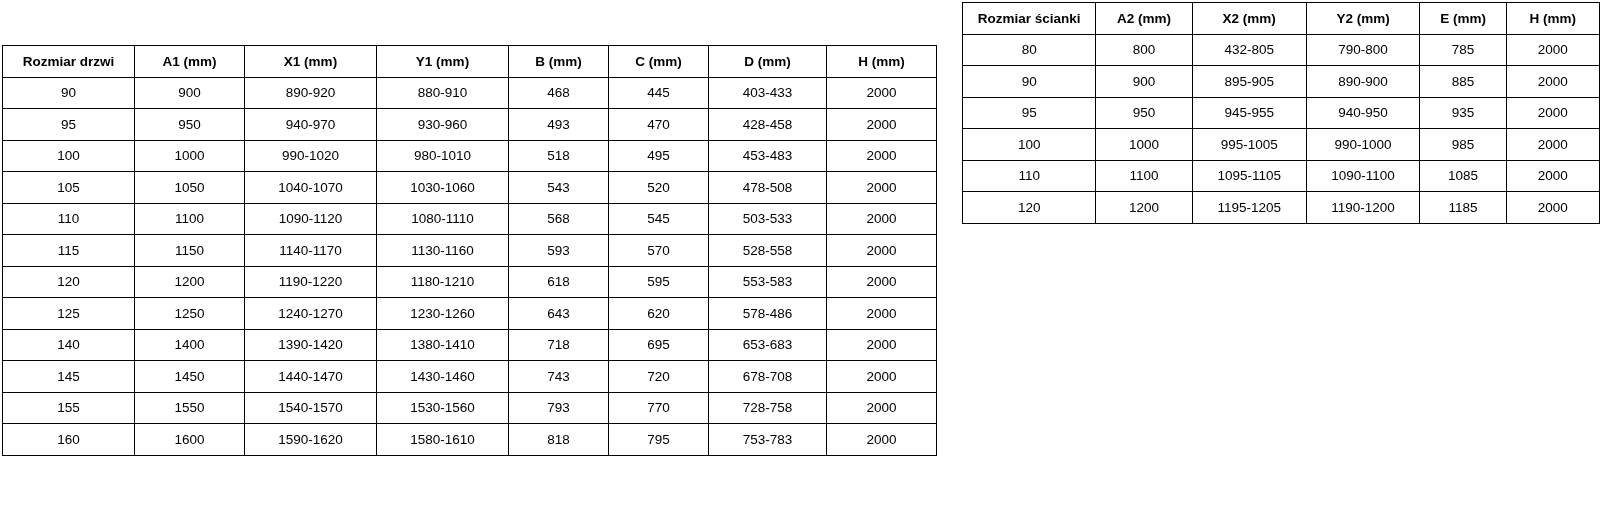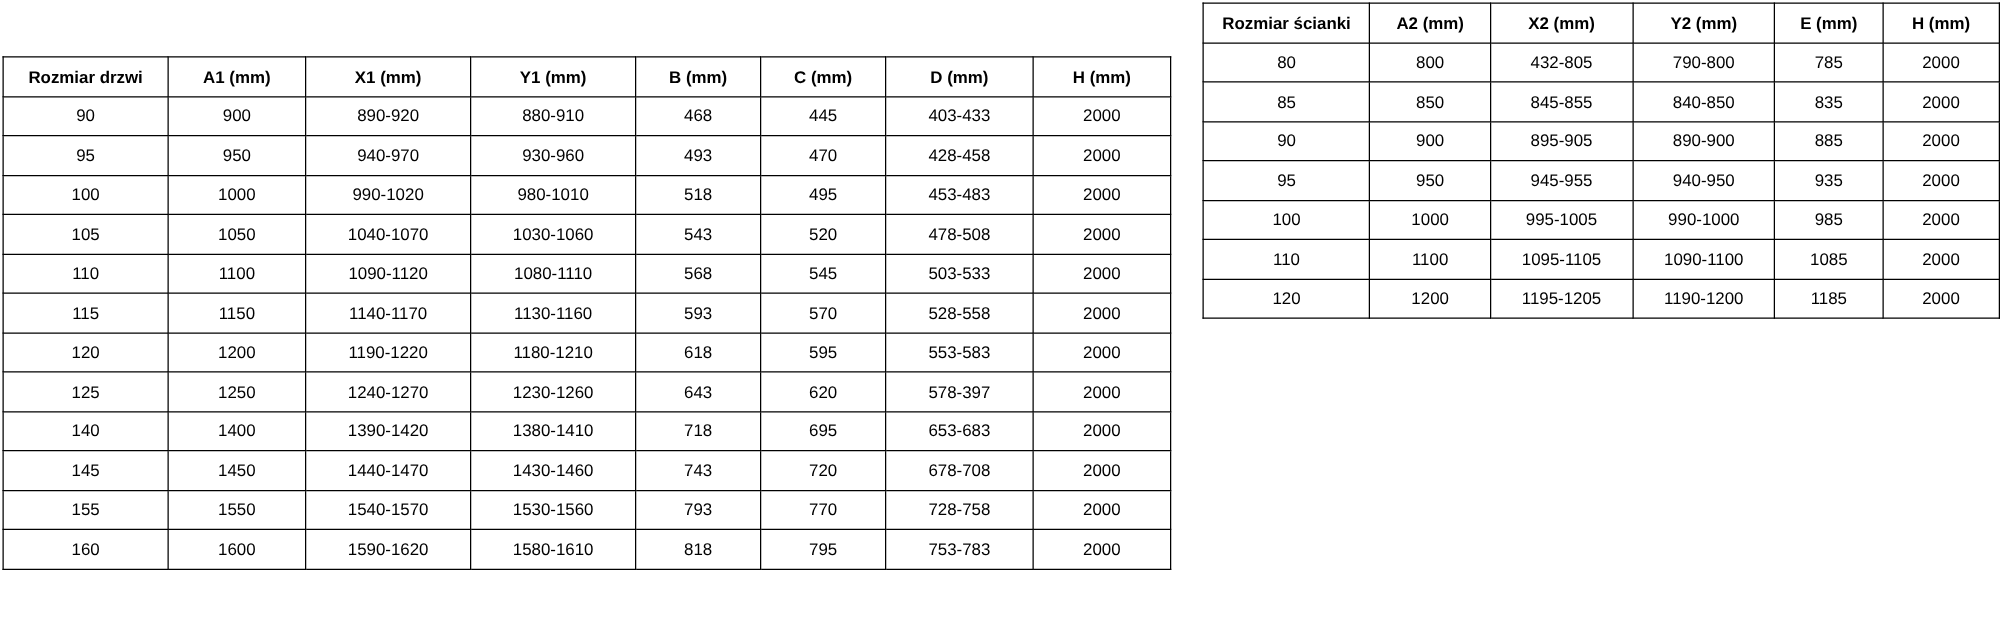--- a/index.html
+++ b/index.html
@@ -169,21 +169,21 @@
             <td>553-583</td>
             <td>2000</td>
           </tr>
           <tr>
             <td>125</td>
             <td>1250</td>
             <td>1240-1270</td>
             <td>1230-1260</td>
             <td>643</td>
             <td>620</td>
-            <td>578-397</td>
+            <td>578-486</td>
             <td>2000</td>
           </tr>
           <tr>
             <td>140</td>
             <td>1400</td>
             <td>1390-1420</td>
             <td>1380-1410</td>
             <td>718</td>
             <td>695</td>
             <td>653-683</td>
@@ -246,28 +246,20 @@
       <tbody>
           <tr>
             <td>80</td>
             <td>800</td>
             <td>432-805</td>
             <td>790-800</td>
             <td>785</td>
             <td>2000</td>
           </tr>
           <tr>
-            <td>85</td>
-            <td>850</td>
-            <td>845-855</td>
-            <td>840-850</td>
-            <td>835</td>
-            <td>2000</td>
-          </tr>
-          <tr>
             <td>90</td>
             <td>900</td>
             <td>895-905</td>
             <td>890-900</td>
             <td>885</td>
             <td>2000</td>
           </tr>
           <tr>
             <td>95</td>
             <td>950</td>

